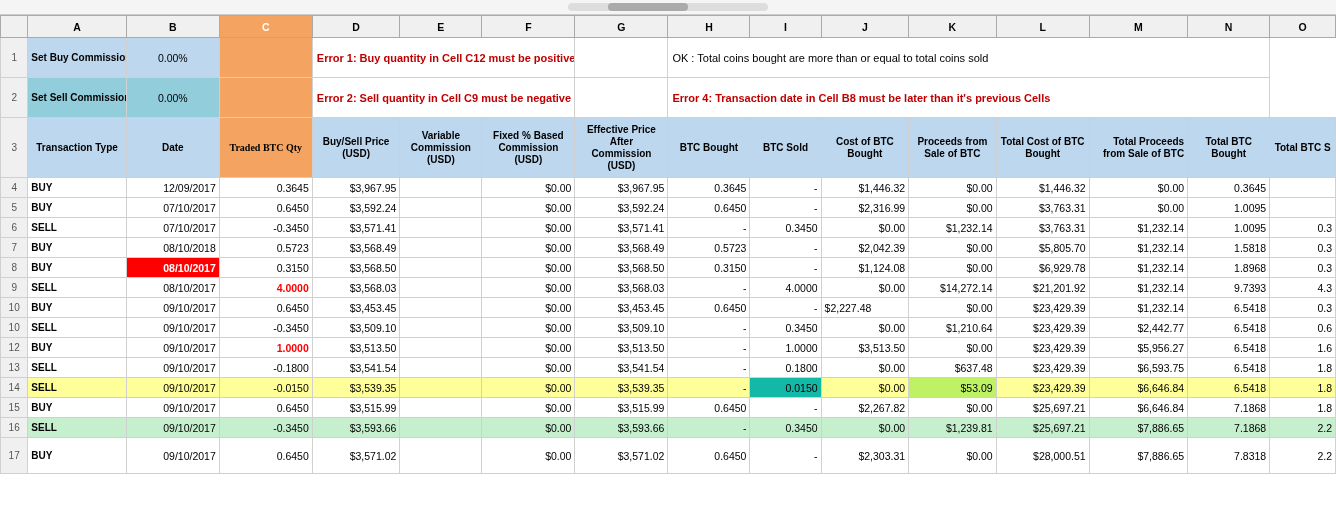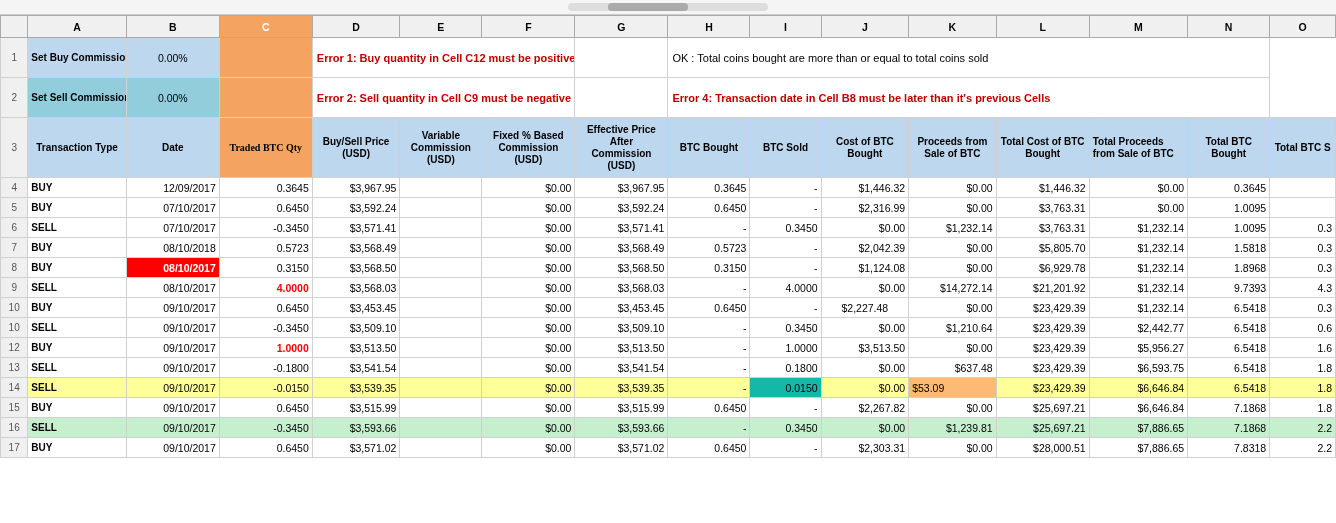--- a/index.html
+++ b/index.html
@@ -99,21 +99,21 @@
         <td style="background:#f4a460; text-align:center; font-weight:bold; font-size:10px; white-space:normal; line-height:1.2;font-family:Liberation Serif, serif;">Traded BTC Qty</td>
         <td style="background:#bdd7ee; text-align:center; font-weight:bold; font-size:10px; white-space:normal; line-height:1.2;">Buy/Sell Price (USD)</td>
         <td style="background:#bdd7ee; text-align:center; font-weight:bold; font-size:10px; white-space:normal; line-height:1.2;">Variable Commission (USD)</td>
         <td style="background:#bdd7ee; text-align:center; font-weight:bold; font-size:10px; white-space:normal; line-height:1.2;">Fixed % Based Commission (USD)</td>
         <td style="background:#bdd7ee; text-align:center; font-weight:bold; font-size:10px; white-space:normal; line-height:1.2;">Effective Price After Commission (USD)</td>
         <td style="background:#bdd7ee; text-align:center; font-weight:bold; font-size:10px; white-space:normal; line-height:1.2;">BTC Bought</td>
         <td style="background:#bdd7ee; text-align:center; font-weight:bold; font-size:10px; white-space:normal; line-height:1.2;">BTC Sold</td>
         <td style="background:#bdd7ee; text-align:center; font-weight:bold; font-size:10px; white-space:normal; line-height:1.2;">Cost of BTC Bought</td>
         <td style="background:#bdd7ee; text-align:center; font-weight:bold; font-size:10px; white-space:normal; line-height:1.2;">Proceeds from Sale of BTC</td>
         <td style="background:#bdd7ee; text-align:center; font-weight:bold; font-size:10px; white-space:normal; line-height:1.2;margin-left:42px;">Total Cost of BTC Bought</td>
-        <td style="background:#bdd7ee; text-align:left; font-weight:bold; font-size:10px; white-space:normal; line-height:1.2;">Total Proceeds from Sale of BTC</td>
+        <td style="background:#bdd7ee; text-align:right; font-weight:bold; font-size:10px; white-space:normal; line-height:1.2;">Total Proceeds from Sale of BTC</td>
         <td style="background:#bdd7ee; text-align:center; font-weight:bold; font-size:10px; white-space:normal; line-height:1.2;">Total BTC Bought</td>
         <td style="background:#bdd7ee; text-align:center; font-weight:bold; font-size:10px; white-space:normal; line-height:1.2;">Total BTC S</td>
       </tr>
     <tr style="height: 20px;">
           <td class="row-num">4</td>
           <td style="background: rgb(255, 255, 255); font-weight: bold; font-size: 10px;">BUY</td>
           <td style="text-align: right; background: rgb(255, 255, 255);">12/09/2017</td>
           <td style="text-align: right; background: rgb(255, 255, 255);">0.3645</td>
           <td style="text-align: right; background: rgb(255, 255, 255);">$3,967.95</td>
           <td style="background: rgb(255, 255, 255);"></td>
@@ -222,21 +222,21 @@
           <td class="row-num">10</td>
           <td style="background: rgb(255, 255, 255); font-weight: bold; font-size: 10px;">BUY</td>
           <td style="text-align: right; background: rgb(255, 255, 255);">09/10/2017</td>
           <td style="text-align: right; background: rgb(255, 255, 255);">0.6450</td>
           <td style="text-align: right; background: rgb(255, 255, 255);">$3,453.45</td>
           <td style="background: rgb(255, 255, 255);"></td>
           <td style="text-align: right; background: rgb(255, 255, 255);">$0.00</td>
           <td style="text-align: right; background: rgb(255, 255, 255);">$3,453.45</td>
           <td style="text-align: right; background: rgb(255, 255, 255);">0.6450</td>
           <td style="text-align: right; background: rgb(255, 255, 255);">-</td>
-          <td style="text-align: center; background: rgb(255, 255, 255); margin-left: 43px;">$2,227.48</td>
+          <td style="text-align: left; background: rgb(255, 255, 255); margin-left: 43px;">$2,227.48</td>
           <td style="text-align: right; background: rgb(255, 255, 255);">$0.00</td>
           <td style="text-align: right; background: rgb(255, 255, 255);">$23,429.39</td>
           <td style="text-align: right; background: rgb(255, 255, 255);">$1,232.14</td>
           <td style="text-align: right; background: rgb(255, 255, 255);">6.5418</td>
           <td style="text-align: right; background: rgb(255, 255, 255);">0.3</td>
         </tr>
         <tr style="height: 20px;">
           <td class="row-num">10</td>
           <td style="background: rgb(255, 255, 255); font-weight: bold; font-size: 10px;">SELL</td>
           <td style="text-align: right; background: rgb(255, 255, 255);">09/10/2017</td>
@@ -295,21 +295,21 @@
           <td style="background: rgb(255, 255, 153); font-weight: bold; font-size: 10px;">SELL</td>
           <td style="text-align: right; background: rgb(255, 255, 153);">09/10/2017</td>
           <td style="text-align: right; background: rgb(255, 255, 153);">-0.0150</td>
           <td style="text-align: right; background: rgb(255, 255, 153);">$3,539.35</td>
           <td style="background: rgb(255, 255, 153);"></td>
           <td style="text-align: right; background: rgb(255, 255, 153);">$0.00</td>
           <td style="text-align: right; background: rgb(255, 255, 153);">$3,539.35</td>
           <td style="text-align: right; background: rgb(255, 255, 153);">-</td>
           <td style="text-align: right; background: #14b8a6;">0.0150</td>
           <td style="text-align: right; background: rgb(255, 255, 153);">$0.00</td>
-          <td style="background: #fdba74;">$53.09</td>
+          <td style="text-align: right; background: #bef264;">$53.09</td>
           <td style="text-align: right; background: rgb(255, 255, 153);">$23,429.39</td>
           <td style="text-align: right; background: rgb(255, 255, 153);">$6,646.84</td>
           <td style="text-align: right; background: rgb(255, 255, 153);">6.5418</td>
           <td style="text-align: right; background: rgb(255, 255, 153);">1.8</td>
         </tr>
         <tr style="height: 20px;">
           <td class="row-num">15</td>
           <td style="background: rgb(255, 255, 255); font-weight: bold; font-size: 10px;">BUY</td>
           <td style="text-align: right; background: rgb(255, 255, 255);">09/10/2017</td>
           <td style="text-align: right; background: rgb(255, 255, 255);">0.6450</td>
@@ -337,21 +337,21 @@
           <td style="text-align: right; background: rgb(198, 239, 206);">$3,593.66</td>
           <td style="text-align: right; background: rgb(198, 239, 206);">-</td>
           <td style="text-align: right; background: rgb(198, 239, 206);">0.3450</td>
           <td style="text-align: right; background: rgb(198, 239, 206);">$0.00</td>
           <td style="text-align: right; background: rgb(198, 239, 206);">$1,239.81</td>
           <td style="text-align: right; background: rgb(198, 239, 206);">$25,697.21</td>
           <td style="text-align: right; background: rgb(198, 239, 206);">$7,886.65</td>
           <td style="text-align: right; background: rgb(198, 239, 206);">7.1868</td>
           <td style="text-align: right; background: rgb(198, 239, 206);">2.2</td>
         </tr>
-        <tr style="height: 20px;">
+        <tr style="height: 36px;">
           <td class="row-num">17</td>
           <td style="background: rgb(255, 255, 255); font-weight: bold; font-size: 10px;">BUY</td>
           <td style="text-align: right; background: rgb(255, 255, 255);">09/10/2017</td>
           <td style="text-align: right; background: rgb(255, 255, 255);">0.6450</td>
           <td style="text-align: right; background: rgb(255, 255, 255);">$3,571.02</td>
           <td style="background: rgb(255, 255, 255);"></td>
           <td style="text-align: right; background: rgb(255, 255, 255);">$0.00</td>
           <td style="text-align: right; background: rgb(255, 255, 255);">$3,571.02</td>
           <td style="text-align: right; background: rgb(255, 255, 255);">0.6450</td>
           <td style="text-align: right; background: rgb(255, 255, 255);">-</td>

